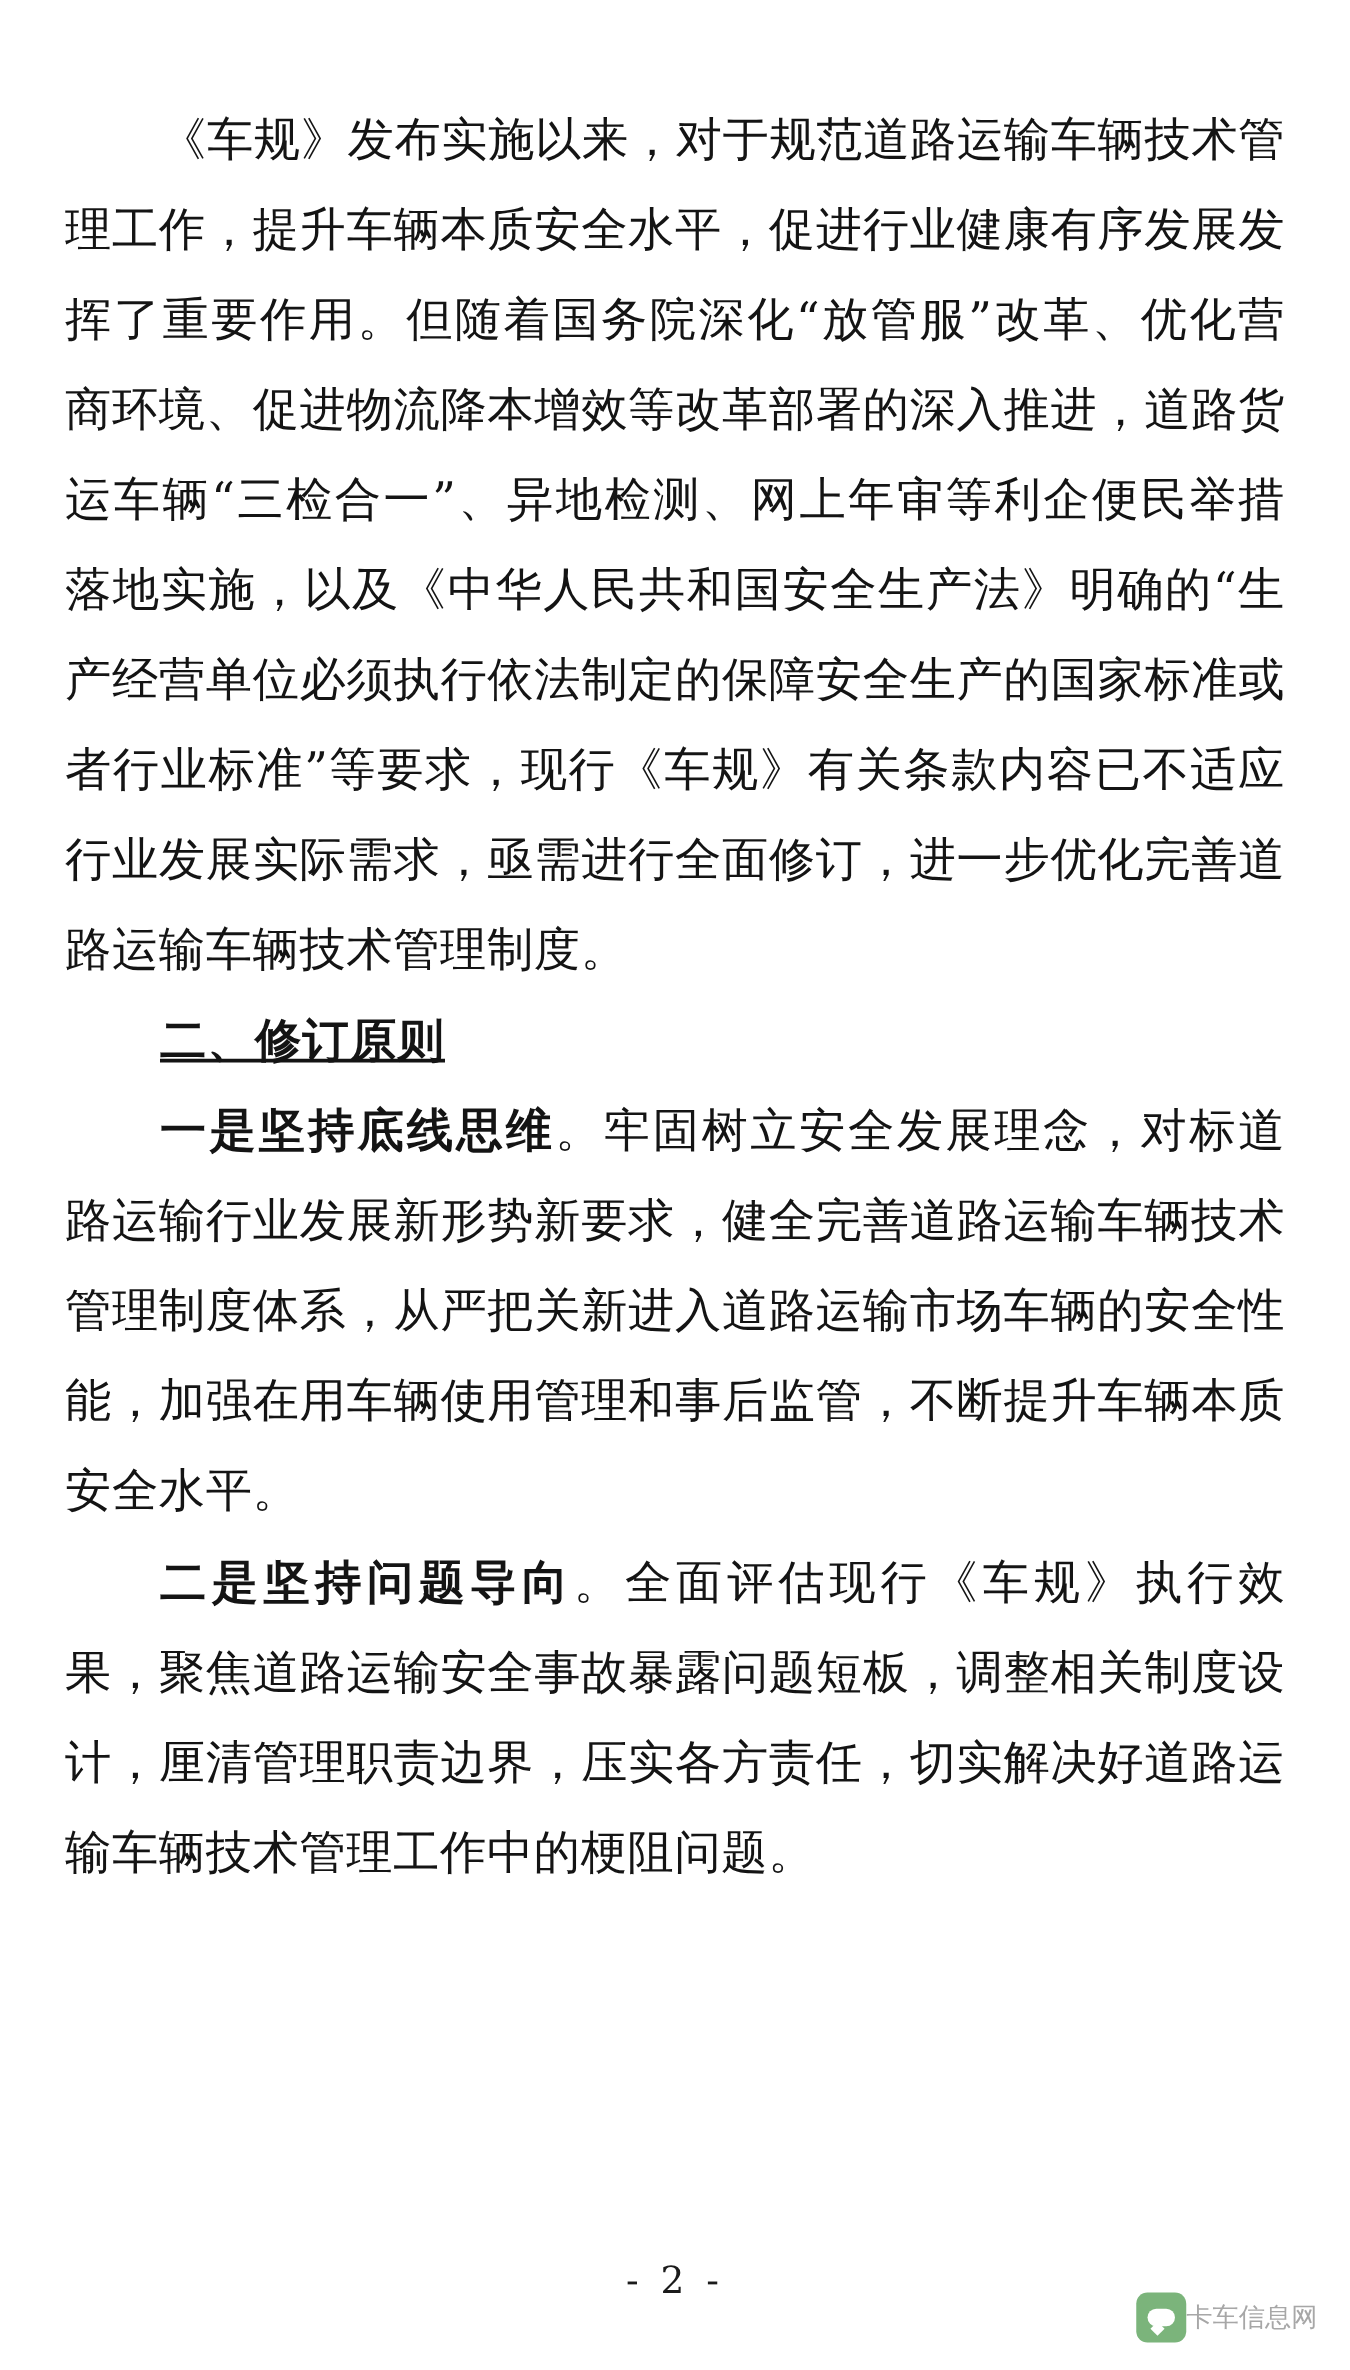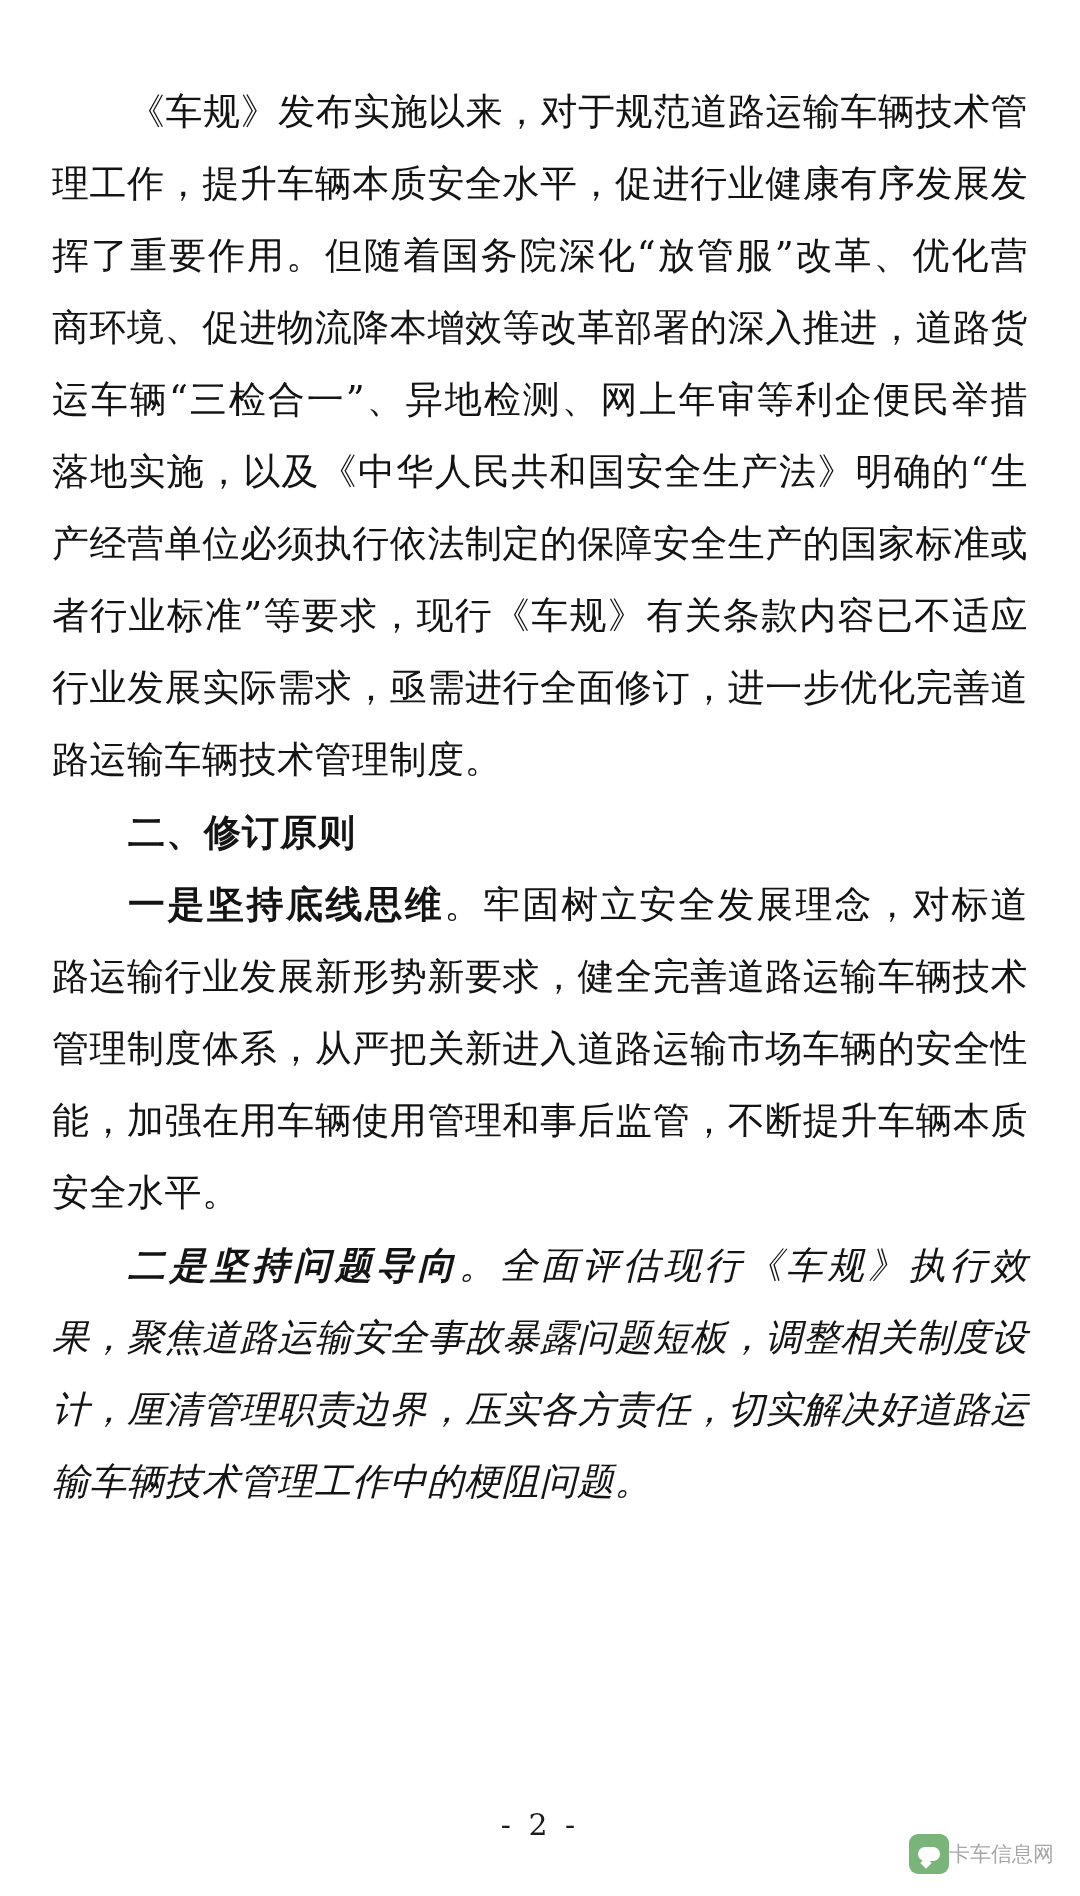--- a/index.html
+++ b/index.html
@@ -32,29 +32,29 @@
     margin: 0;
     font-size: 37px;
     line-height: 72px;
     text-align: justify;
     text-justify: inter-ideograph;
     letter-spacing: 0.5px;
     text-indent: 76px;
   }
   p.para + p.para {
     margin-top: 0;
-    font-style: italic;
   }
   .heading {
     margin: 0;
     font-size: 37px;
     line-height: 72px;
     font-weight: bold;
     text-indent: 76px;
     letter-spacing: 1px;
+    text-decoration: underline;
   }
   .lead {
     font-weight: bold;
     letter-spacing: 1px;
   }
   .footer {
     position: absolute;
     left: 0;
     bottom: 54px;
     width: 1080px;

